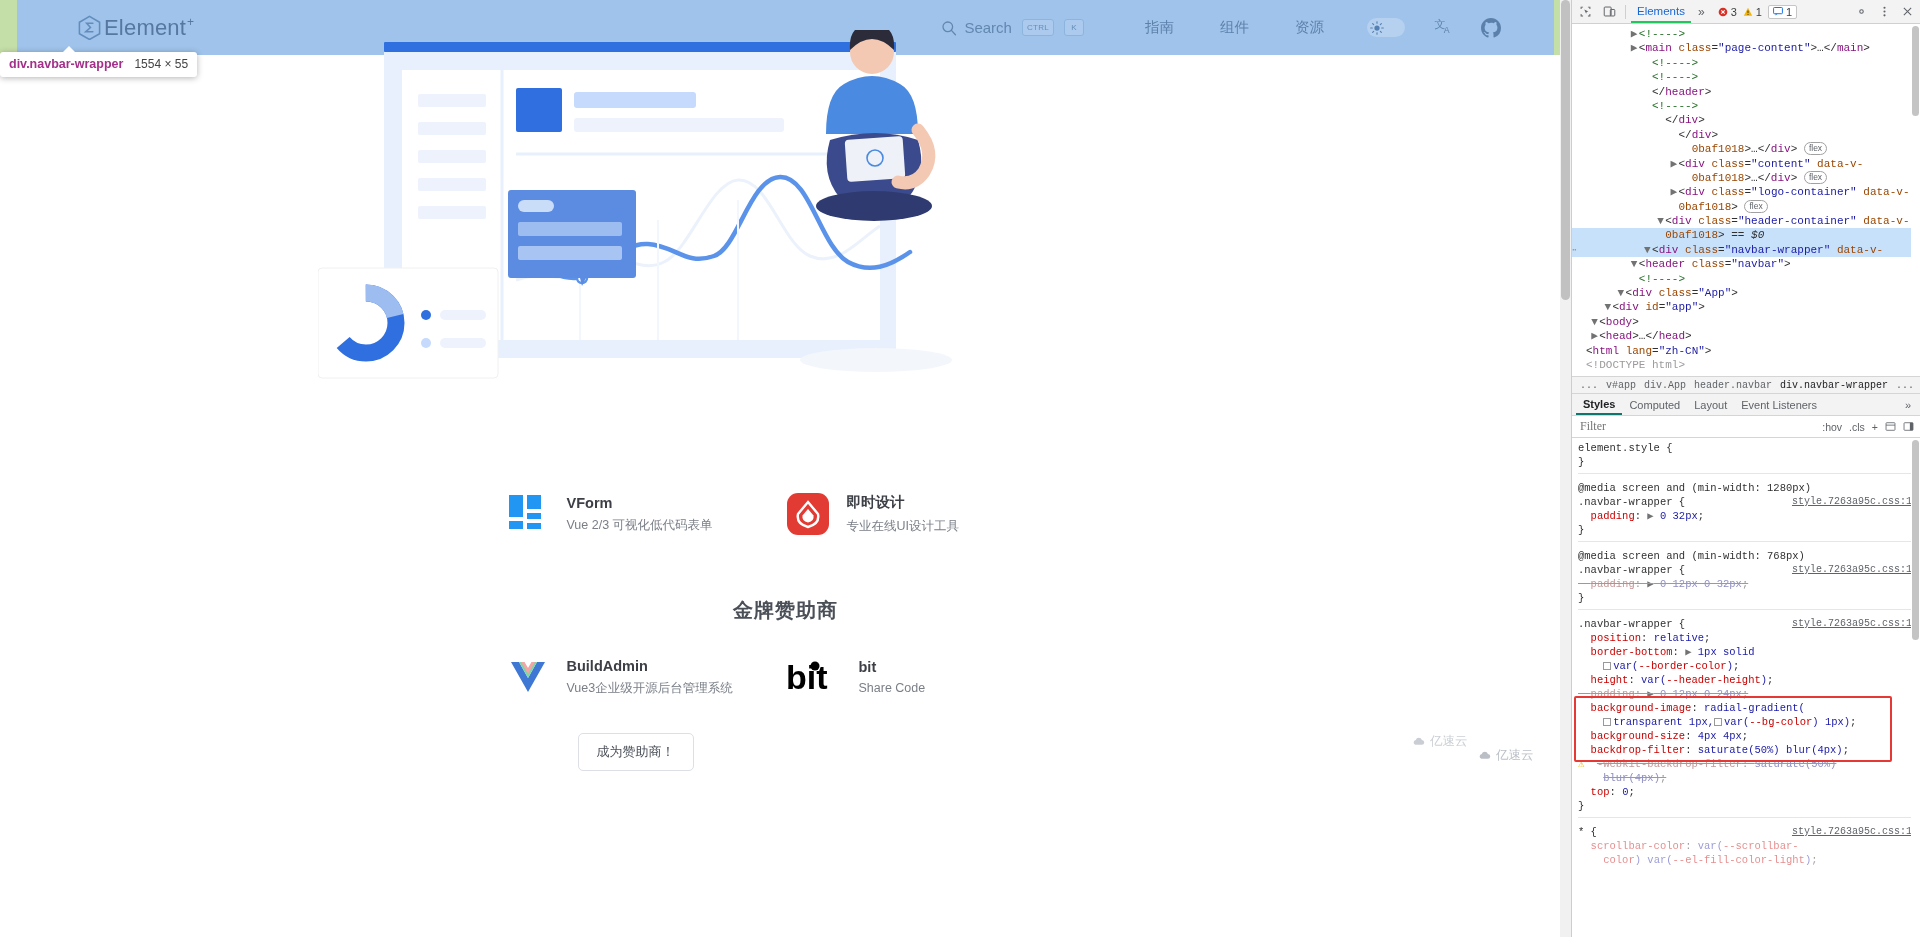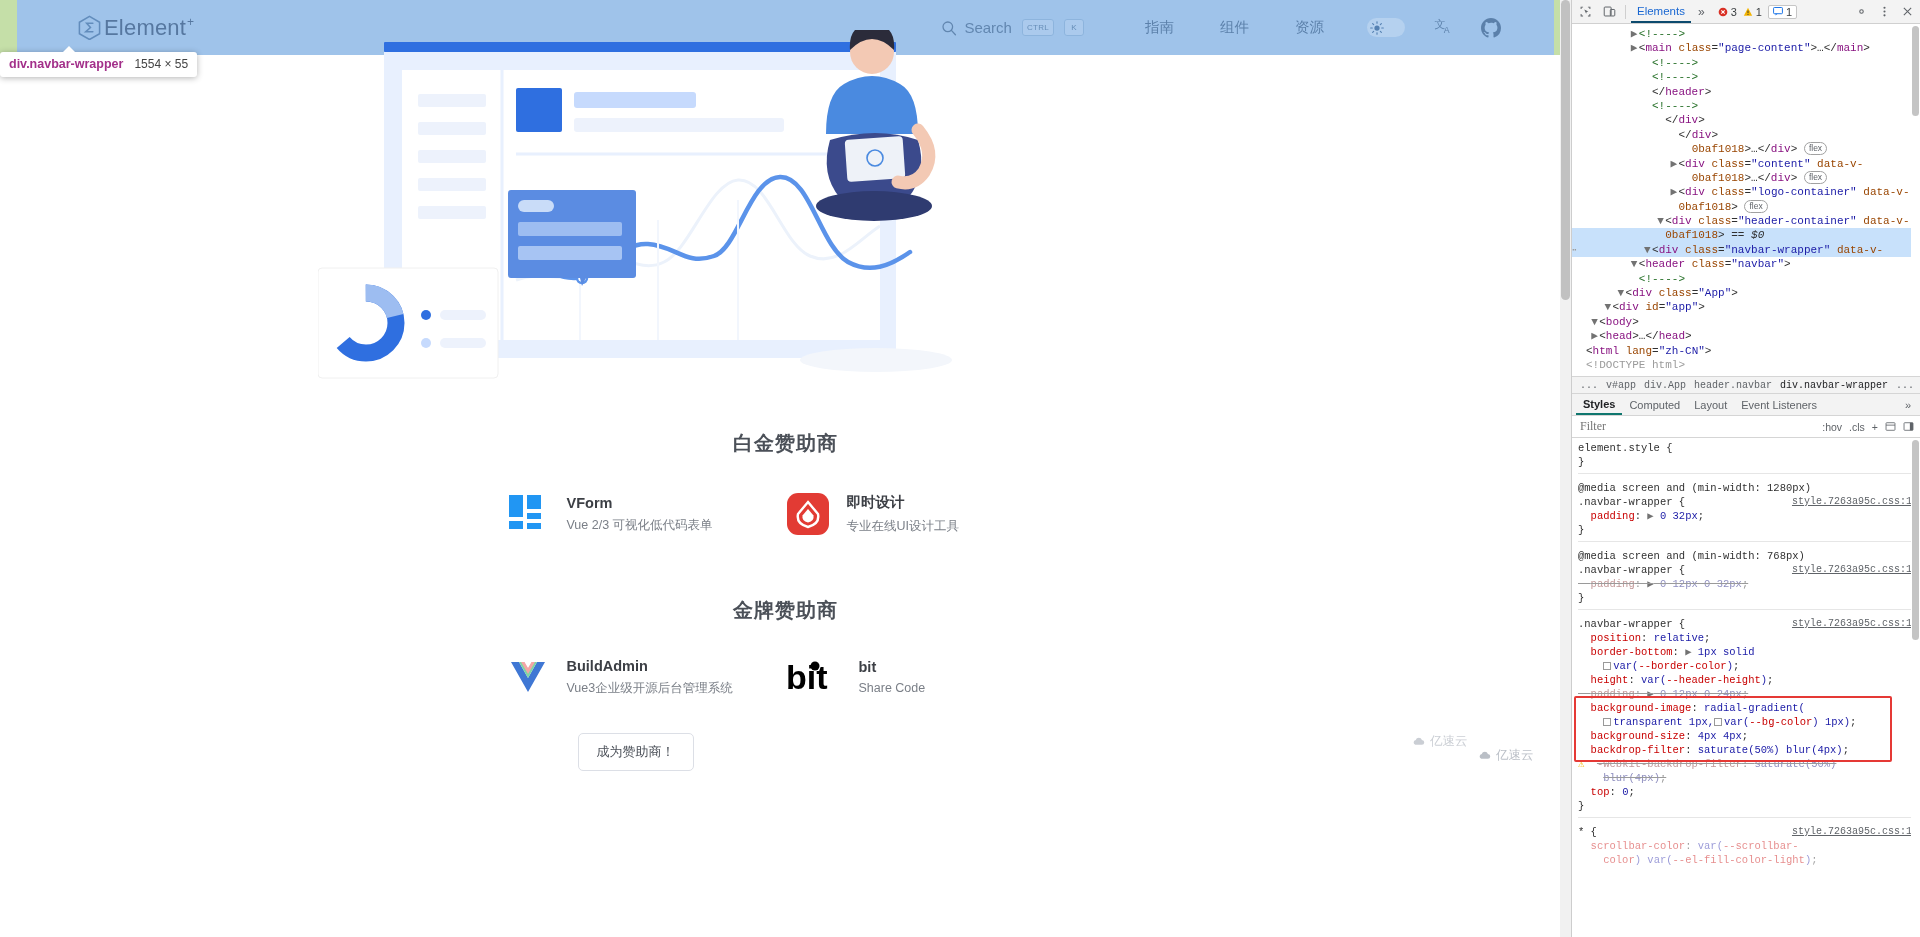--- a/index.html
+++ b/index.html
@@ -152,21 +152,21 @@
     border-bottom:1px solid #d0d0d0; background:#f3f3f3;
     padding:0 2px; gap:2px; flex:0 0 24px;
   }
   .dt-iconbtn{
     width:22px;height:22px;display:flex;align-items:center;justify-content:center;
     cursor:pointer; color:#5f6368;
   }
   .dt-sep{ width:1px;height:14px;background:#cfcfcf;margin:0 3px; }
   .dt-tab{
     font-size:11.5px;color:#1967d2;padding:0 6px;height:23px;
-    display:flex;align-items:center;border-bottom:2px solid #0c4a6e;
+    display:flex;align-items:center;border-bottom:2px solid #22c55e;
     cursor:pointer; font-weight:500;
   }
   .dt-more{ font-size:12px;color:#5f6368;padding:0 5px;cursor:pointer; }
   .dt-counters{
     display:flex;align-items:center;gap:6px;margin-left:6px;
     font-size:11px;color:#3c4043;
   }
   .counter{ display:flex;align-items:center;gap:3px;cursor:pointer; }
   .counter.msg{
     border:1px solid #c6c6c6;border-radius:2px;padding:0px 4px;background:#fff;
@@ -393,21 +393,20 @@
         <path d="M44 54 q28 -16 56 0 q18 10 18 50 l-92 0 q0 -40 18 -50 Z" fill="#4a8ae0"></path>
         <path d="M30 110 q46 -14 88 0 q10 34 -10 58 q-34 10 -68 0 q-20 -24 -10 -58 Z" fill="#3b4a8c"></path>
         <ellipse cx="74" cy="176" rx="58" ry="15" fill="#2f3b70"></ellipse>
         <rect x="46" y="108" width="58" height="42" rx="4" fill="#eef2f8" transform="rotate(-4 75 129)"></rect>
         <circle cx="75" cy="128" r="8" fill="none" stroke="#4a8ae0" stroke-width="1.6"></circle>
         <path d="M118 100 q18 22 6 42 q-10 14 -26 10" fill="none" stroke="#f3c9b4" stroke-width="13" stroke-linecap="round"></path>
       </g>
     </svg>
   </div>
 
-  <div class="section-title" style="top:430px;">白金赞助商</div>
   <div class="sponsor-row" style="top:492px;">
     <div class="sponsor">
       <div class="sponsor-logo">
         <svg width="42" height="42" viewBox="0 0 42 42">
           <rect x="2" y="2" width="14" height="22" fill="#2196f3"></rect>
           <rect x="20" y="2" width="14" height="14" fill="#2196f3"></rect>
           <rect x="20" y="20" width="14" height="6" fill="#2196f3"></rect>
           <rect x="2" y="28" width="14" height="8" fill="#2196f3"></rect>
           <rect x="20" y="30" width="14" height="6" fill="#2196f3"></rect>
         </svg>

